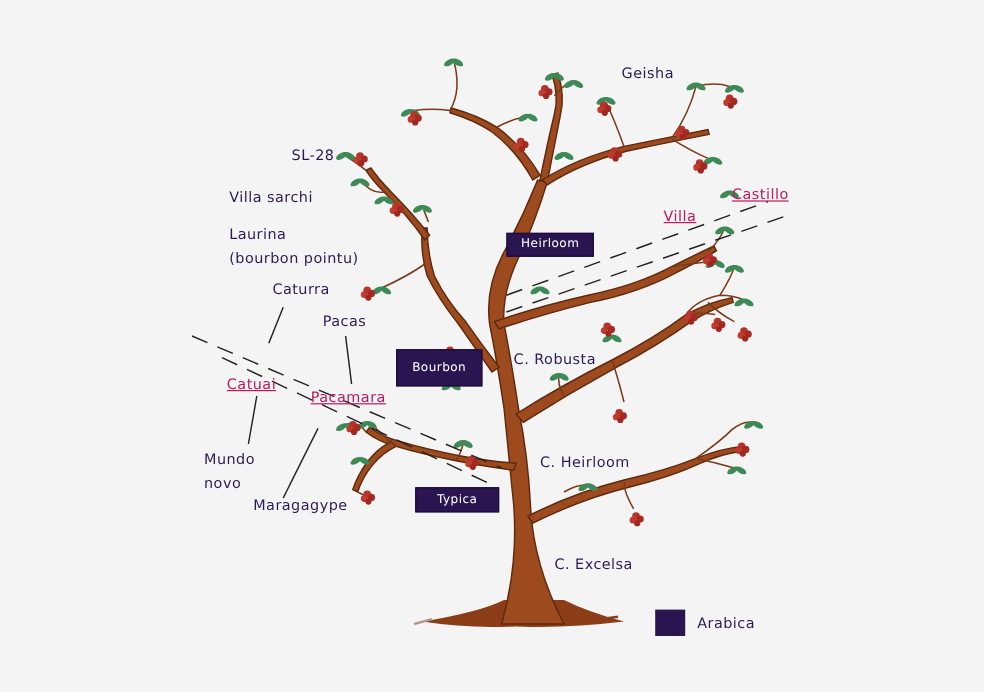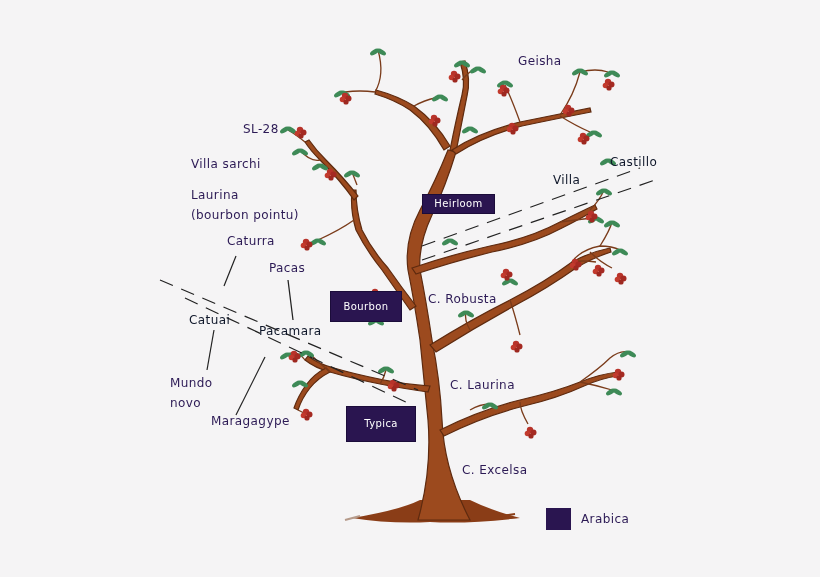--- a/index.html
+++ b/index.html
@@ -11,21 +11,21 @@
     }
     #stage { position: absolute; left: 0; top: 0; width: 820px; height: 577px; }
     .lbl {
       position: absolute;
       font-size: 12px;
       letter-spacing: 0.4px;
       white-space: nowrap;
       line-height: 1;
     }
     .lbl.purple { color: #2c1a55; }
-    .lbl.orange { color: #0f172a; }
+    .lbl.orange { color: #be185d; text-decoration: underline; }
     .box {
       position: absolute;
       background: #2a1550;
       color: #ffffff;
       font-size: 10px;
       letter-spacing: 0.4px;
       line-height: 1;
       display: flex; align-items: center; justify-content: center;
       border: 1px solid #1b0c3a;
       box-sizing: border-box;
@@ -192,29 +192,29 @@
   <span class="lbl purple" style="left:243px;top:123px">SL-28</span>
   <span class="lbl purple" style="left:191px;top:158px">Villa sarchi</span>
   <span class="lbl purple" style="left:191px;top:189px">Laurina</span>
   <span class="lbl purple" style="left:191px;top:209px">(bourbon pointu)</span>
   <span class="lbl purple" style="left:227px;top:235px">Caturra</span>
   <span class="lbl purple" style="left:269px;top:262px">Pacas</span>
   <span class="lbl purple" style="left:170px;top:377px">Mundo</span>
   <span class="lbl purple" style="left:170px;top:397px">novo</span>
   <span class="lbl purple" style="left:211px;top:415px">Maragagype</span>
   <span class="lbl purple" style="left:428px;top:293px">C. Robusta</span>
-  <span class="lbl purple" style="left:450px;top:379px">C. Laurina</span>
+  <span class="lbl purple" style="left:450px;top:379px">C. Heirloom</span>
   <span class="lbl purple" style="left:462px;top:464px">C. Excelsa</span>
 
   <span class="lbl orange" style="left:189px;top:314px">Catuai</span>
   <span class="lbl orange" style="left:259px;top:325px">Pacamara</span>
   <span class="lbl orange" style="left:553px;top:174px">Villa</span>
   <span class="lbl orange" style="left:610px;top:156px">Castillo</span>
 
   <div class="box" style="left:422px;top:194px;width:73px;height:20px">Heirloom</div>
   <div class="box" style="left:330px;top:291px;width:72px;height:31px">Bourbon</div>
-  <div class="box" style="left:346px;top:406px;width:70px;height:36px">Typica</div>
+  <div class="box" style="left:346px;top:406px;width:70px;height:21px">Typica</div>
 
   <div>
     <div class="legend-swatch"></div>
     <span class="lbl purple" style="left:581px;top:513px">Arabica</span>
   </div>
 </div>
 
 </body></html>

